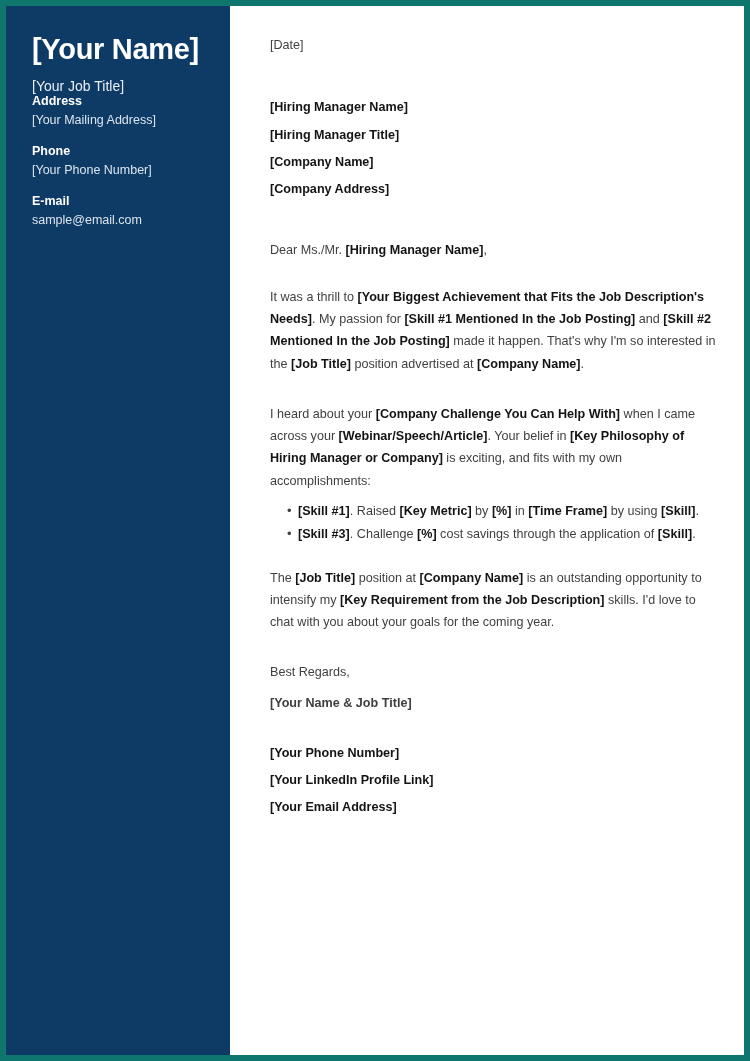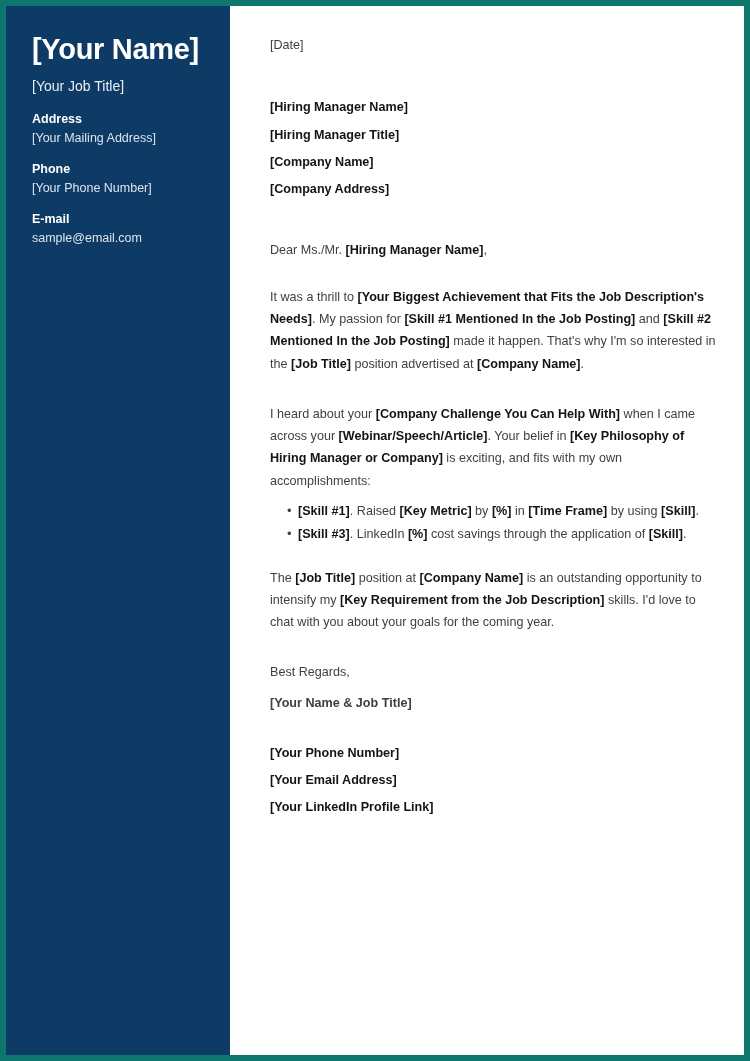--- a/index.html
+++ b/index.html
@@ -55,21 +55,20 @@
     padding: 10px 26px 11px 26px;
   }
   .section-band-title {
     font-size: 16px;
     font-weight: bold;
     color: #ffffff;
     letter-spacing: 0.1px;
   }
   .contact-block {
     padding: 0 24px 0 26px;
-    margin-top: 18px;
   }
   .contact-label {
     font-size: 12.5px;
     font-weight: bold;
     color: #ffffff;
     margin-bottom: 5px;
   }
   .contact-value {
     font-size: 12.5px;
     color: #dce5ef;
@@ -188,36 +187,36 @@
       <p class="salutation"><span>Dear Ms./Mr. </span><b>[Hiring Manager Name]</b><span>,</span></p>
 
       <p><span>It was a thrill to </span><b>[Your Biggest Achievement that Fits the Job Description's Needs]</b><span>. My passion for </span><b>[Skill #1 Mentioned In the Job Posting]</b><span> and </span><b>[Skill #2 Mentioned In the Job Posting]</b><span> made it happen. That's why I'm so interested in the </span><b>[Job Title]</b><span> position advertised at </span><b>[Company Name]</b><span>.</span></p>
 
       <div class="gap-med"></div>
 
       <p><span>I heard about your </span><b>[Company Challenge You Can Help With]</b><span> when I came across your </span><b>[Webinar/Speech/Article]</b><span>. Your belief in </span><b>[Key Philosophy of Hiring Manager or Company]</b><span> is exciting, and fits with my own accomplishments:</span></p>
 
       <ul class="bullets">
         <li><b>[Skill #1]</b><span>. Raised </span><b>[Key Metric]</b><span> by </span><b>[%]</b><span> in </span><b>[Time Frame]</b><span> by using </span><b>[Skill]</b><span>.</span></li>
-        <li><b>[Skill #3]</b><span>. LinkedIn </span><b>[%]</b><span> cost savings through the application of </span><b>[Skill]</b><span>.</span></li>
+        <li><b>[Skill #3]</b><span>. Challenge </span><b>[%]</b><span> cost savings through the application of </span><b>[Skill]</b><span>.</span></li>
       </ul>
 
       <div class="gap-med"></div>
 
       <p><span>The </span><b>[Job Title]</b><span> position at </span><b>[Company Name]</b><span> is an outstanding opportunity to intensify my </span><b>[Key Requirement from the Job Description]</b><span> skills. I'd love to chat with you about your goals for the coming year.</span></p>
 
       <div class="gap-med"></div>
 
       <p>Best Regards,</p>
       <p class="sign-name">[Your Name &amp; Job Title]</p>
 
       <div class="gap-med"></div>
 
       <div class="contact-foot">
         <p>[Your Phone Number]</p>
+        <p>[Your LinkedIn Profile Link]</p>
         <p>[Your Email Address]</p>
-        <p>[Your LinkedIn Profile Link]</p>
       </div>
 
     </div>
   </section>
 
 </div>
 
 </body></html>

